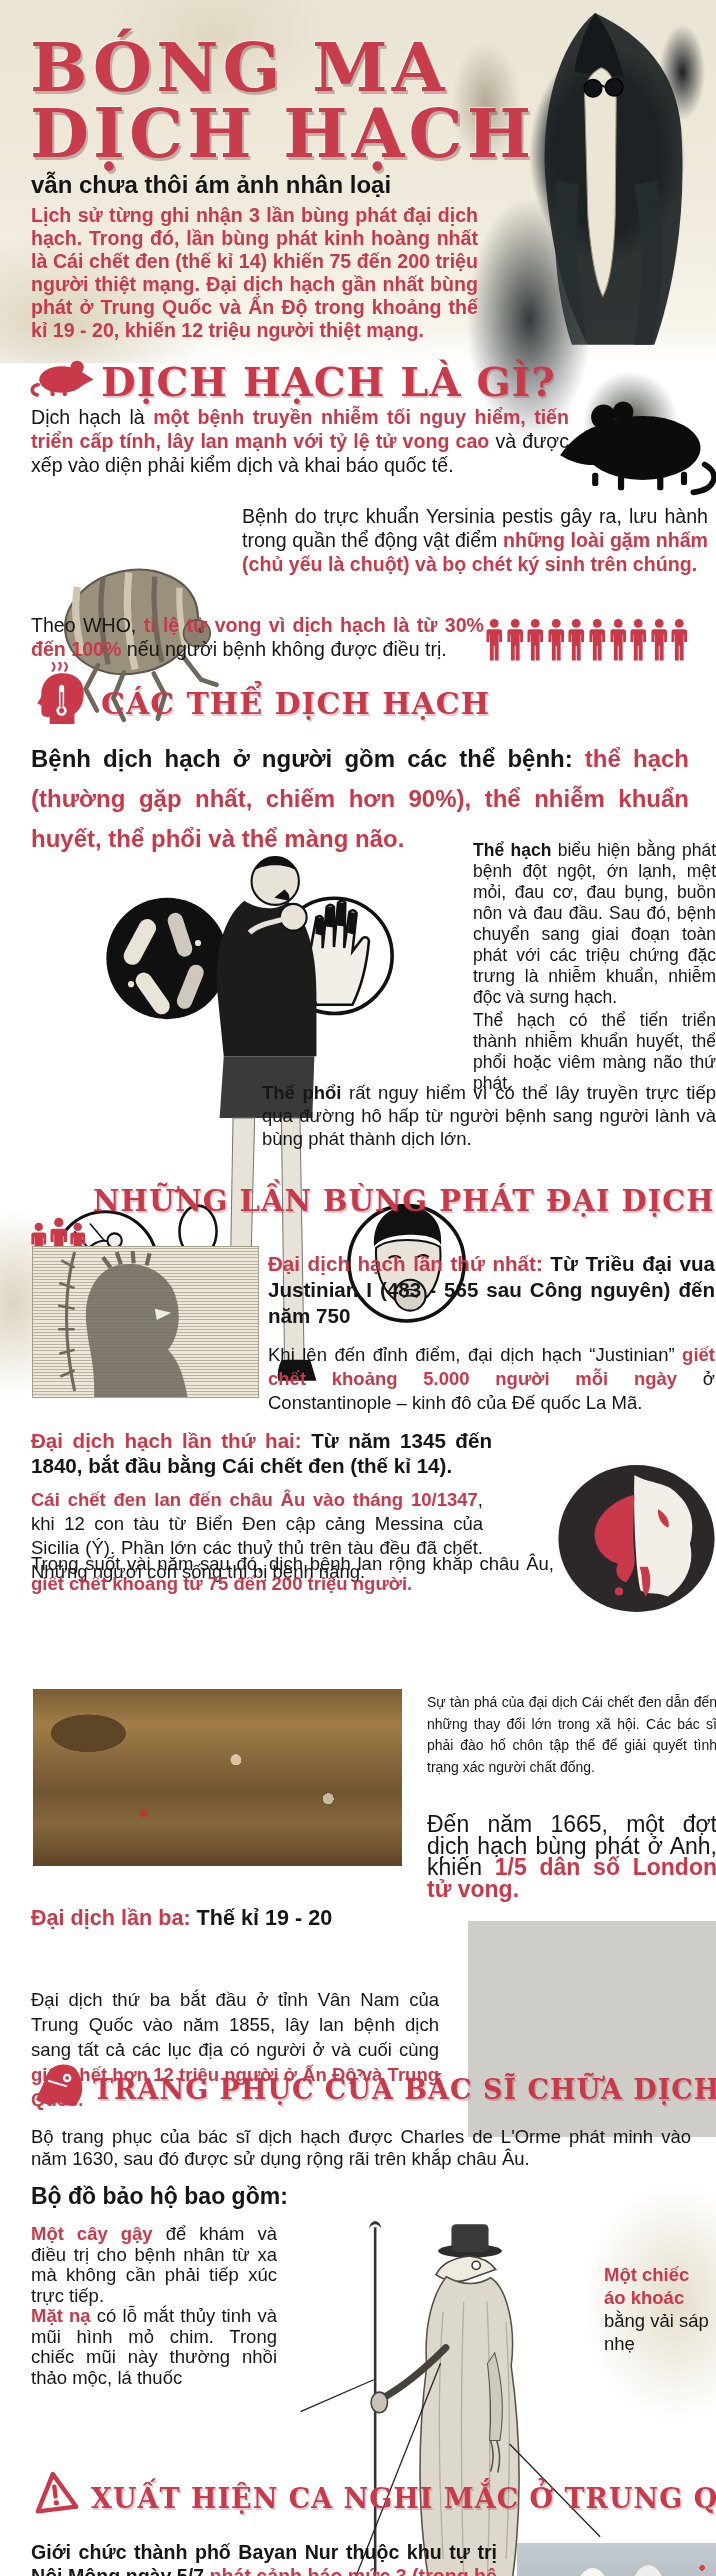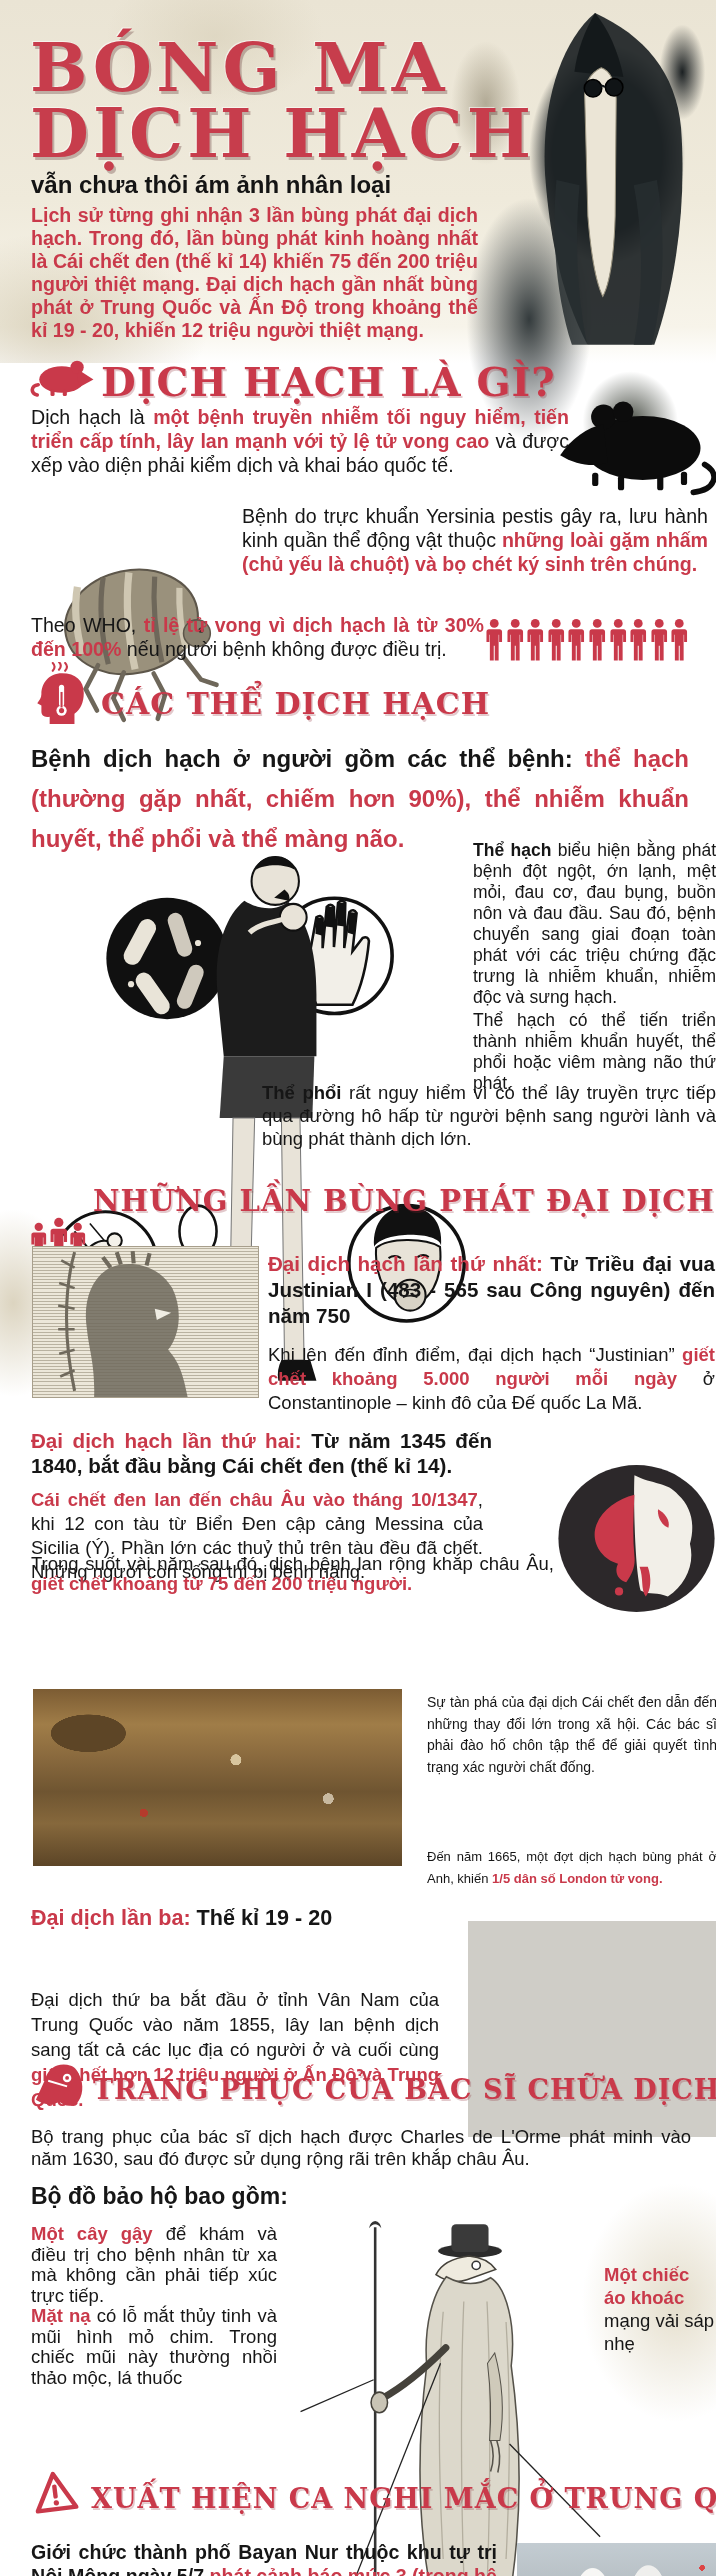--- a/index.html
+++ b/index.html
@@ -122,21 +122,21 @@
     <path d="M230,40 Q224,120 244,206" stroke="#6e675a" stroke-width="10" fill="none"></path>
     <path d="M278,62 Q276,120 290,180" stroke="#cfc7b2" stroke-width="12" fill="none"></path>
     <circle cx="312" cy="150" r="26" fill="#8a8270" stroke="#5d564a" stroke-width="3"></circle>
     <circle cx="320" cy="144" r="5" fill="#3b362e"></circle>
     <path d="M120,212 L96,258 L118,300" stroke="#6e675a" stroke-width="9" fill="none" stroke-linecap="round"></path>
     <path d="M170,226 L150,276 L170,318" stroke="#6e675a" stroke-width="9" fill="none" stroke-linecap="round"></path>
     <path d="M228,228 L250,270 L236,316" stroke="#6e675a" stroke-width="9" fill="none" stroke-linecap="round"></path>
     <path d="M286,196 L320,240 L350,250" stroke="#6e675a" stroke-width="9" fill="none" stroke-linecap="round"></path>
   </svg>
 
-  <div class="p" style="left:242px;top:504px;width:466px;font-size:19.6px;line-height:24px;"><span class="seg-k">Bệnh do trực khuẩn Yersinia pestis gây ra, lưu hành kinh quần thể động vật thuộc </span><span class="seg-r seg-b">những loài gặm nhấm (chủ yếu là chuột) và bọ chét ký sinh trên chúng.</span></div>
+  <div class="p" style="left:242px;top:504px;width:466px;font-size:19.6px;line-height:24px;"><span class="seg-k">Bệnh do trực khuẩn Yersinia pestis gây ra, lưu hành trong quần thể động vật điểm </span><span class="seg-r seg-b">những loài gặm nhấm (chủ yếu là chuột) và bọ chét ký sinh trên chúng.</span></div>
 
   <div class="p" style="left:31px;top:613px;width:453px;font-size:19.6px;line-height:24px;"><span class="seg-k">Theo WHO, </span><span class="seg-r seg-b">tỉ lệ tử vong vì dịch hạch là từ 30% đến 100%</span><span class="seg-k"> nếu người bệnh không được điều trị.</span></div>
 
   <div class="abs" style="left:485px;top:617px;width:206px;height:49px;display:flex;gap:2.1px;">
     <svg width="18.5" height="47" viewBox="0 0 38 90">
       <circle cx="19" cy="10" r="9" fill="#c9394a"></circle>
       <path d="M8 22 h22 c3 0 5 2 5 5 v21 h-6 v-15 h-1 v53 h-8 v-30 h-2 v30 h-8 v-53 h-1 v15 H3 v-21 c0-3 2-5 5-5 z" fill="#c9394a"></path>
     </svg>
   <svg width="18.5" height="47" viewBox="0 0 38 90">
       <circle cx="19" cy="10" r="9" fill="#c9394a"></circle>
@@ -289,21 +289,21 @@
     <path d="M196,88 C210,96 220,110 216,124 C204,120 194,104 196,88 z" fill="#c9394a"></path>
     <circle cx="120" cy="248" r="8" fill="#c9394a"></circle>
   </svg>
 
   <div class="p" style="left:31px;top:1488px;width:452px;font-size:18.5px;line-height:24px;"><span class="seg-r seg-b">Cái chết đen lan đến châu Âu vào tháng 10/1347</span><span class="seg-k">, khi 12 con tàu từ Biển Đen cập cảng Messina của Sicilia (Ý). Phần lớn các thuỷ thủ trên tàu đều đã chết. Những người còn sống thì bị bệnh nặng.</span></div>
   <div class="p" style="left:31px;top:1554px;width:523px;font-size:18.5px;line-height:20px;"><span class="seg-k">Trong suốt vài năm sau đó, dịch bệnh lan rộng khắp châu Âu, </span><span class="seg-r seg-b">giết chết khoảng từ 75 đến 200 triệu người.</span></div>
 
   <div class="abs painting" style="left:33px;top:1689px;width:369px;height:177px;"></div>
 
   <div class="p" style="left:427px;top:1692px;width:290px;font-size:14px;line-height:21.6px;"><span class="seg-k">Sự tàn phá của đại dịch Cái chết đen dẫn đến những thay đổi lớn trong xã hội. Các bác sĩ phải đào hố chôn tập thể để giải quyết tình trạng xác người chất đống.</span></div>
-  <div class="p" style="left:427px;top:1814px;width:290px;font-size:13px;line-height:21.6px;margin-top:32px;"><span class="seg-k">Đến năm 1665, một đợt dịch hạch bùng phát ở Anh, khiến </span><span class="seg-r seg-b">1/5 dân số London tử vong.</span></div>
+  <div class="p" style="left:427px;top:1814px;width:290px;font-size:23px;line-height:21.6px;"><span class="seg-k">Đến năm 1665, một đợt dịch hạch bùng phát ở Anh, khiến </span><span class="seg-r seg-b">1/5 dân số London tử vong.</span></div>
 
   <div class="p" style="left:31px;top:1905px;width:361px;font-size:21.6px;line-height:26px;text-align:left;"><span class="seg-r seg-b">Đại dịch lần ba: </span><span class="seg-k seg-b">Thế kỉ 19 - 20</span></div>
 
   <div class="abs photo-bw" style="left:468px;top:1921px;width:248px;height:216px;"></div>
 
   <div class="p" style="left:31px;top:1987px;width:408px;font-size:18.5px;line-height:25px;"><span class="seg-k">Đại dịch thứ ba bắt đầu ở tỉnh Vân Nam của Trung Quốc vào năm 1855, lây lan bệnh dịch sang tất cả các lục địa có người ở và cuối cùng </span><span class="seg-r seg-b">giết chết hơn 12 triệu người ở Ấn Độ và Trung Quốc.</span></div>
 
   <div class="abs wash" style="left:515px;top:2154px;width:201px;height:330px;
        background:radial-gradient(ellipse 134px 170px at 80% 45%, rgba(214,204,176,.65), rgba(214,204,176,0) 70%);"></div>
 
@@ -314,21 +314,21 @@
     <path d="M30,40 L70,52" stroke="#ffffff" stroke-width="4"></path>
   </svg>
   <div class="abs h-red" style="left:93px;top:2074px;font-size:27px;">TRANG PHỤC CỦA BÁC SĨ CHỮA DỊCH HẠCH</div>
 
   <div class="p" style="left:31px;top:2126px;width:660px;font-size:18.5px;line-height:22px;"><span class="seg-k">Bộ trang phục của bác sĩ dịch hạch được Charles de L'Orme phát minh vào năm 1630, sau đó được sử dụng rộng rãi trên khắp châu Âu.</span></div>
 
   <div class="abs bold" style="left:31px;top:2183px;font-size:23px;">Bộ đồ bảo hộ bao gồm:</div>
 
   <div class="p" style="left:31px;top:2224px;width:246px;font-size:18.5px;line-height:20.6px;"><span class="seg-r seg-b">Một cây gậy </span><span class="seg-k">để khám và điều trị cho bệnh nhân từ xa mà không cần phải tiếp xúc trực tiếp.</span></div>
   <div class="p" style="left:31px;top:2306px;width:246px;font-size:18.5px;line-height:20.6px;"><span class="seg-r seg-b">Mặt nạ </span><span class="seg-k">có lỗ mắt thủy tinh và mũi hình mỏ chim. Trong chiếc mũi này thường nhồi thảo mộc, lá thuốc</span></div>
-  <div class="p" style="left:604px;top:2263px;width:112px;font-size:18.5px;line-height:23px;text-align:left;"><span class="seg-r seg-b">Một chiếc áo khoác </span><span class="seg-k">mạng vải sáp nhẹ</span></div>
+  <div class="p" style="left:604px;top:2263px;width:112px;font-size:18.5px;line-height:23px;text-align:left;"><span class="seg-r seg-b">Một chiếc áo khoác </span><span class="seg-k">bằng vải sáp nhẹ</span></div>
 
   <svg class="abs" style="left:340px;top:2219px;" width="227" height="456" viewBox="0 0 440 885">
     <path d="M56,18 q12,-16 24,0 q-2,-12 -12,-14 q-10,2 -12,14 z" fill="#333"></path>
     <line x1="68" y1="16" x2="68" y2="735" stroke="#333" stroke-width="5"></line>
     <ellipse cx="262" cy="800" rx="175" ry="24" fill="rgba(40,40,40,.28)"></ellipse>
     <ellipse cx="252" cy="62" rx="62" ry="13" fill="#2c2c2c"></ellipse>
     <rect x="216" y="10" width="72" height="54" rx="9" fill="#3a3a3a"></rect>
     <path d="M250,72 C218,76 196,88 186,108 C206,122 228,124 246,118 L302,98 C290,82 272,74 250,72 z" fill="#efebdf" stroke="#44413a" stroke-width="3"></path>
     <circle cx="264" cy="90" r="8" fill="#fff" stroke="#333" stroke-width="3"></circle>
     <path d="M206,112 C180,146 162,205 168,285 C150,430 150,570 172,702 L334,702 C352,570 352,430 332,285 C342,205 322,132 292,114 C262,132 232,126 206,112 z" fill="#dcd8cb" stroke="#55524a" stroke-width="3"></path>

